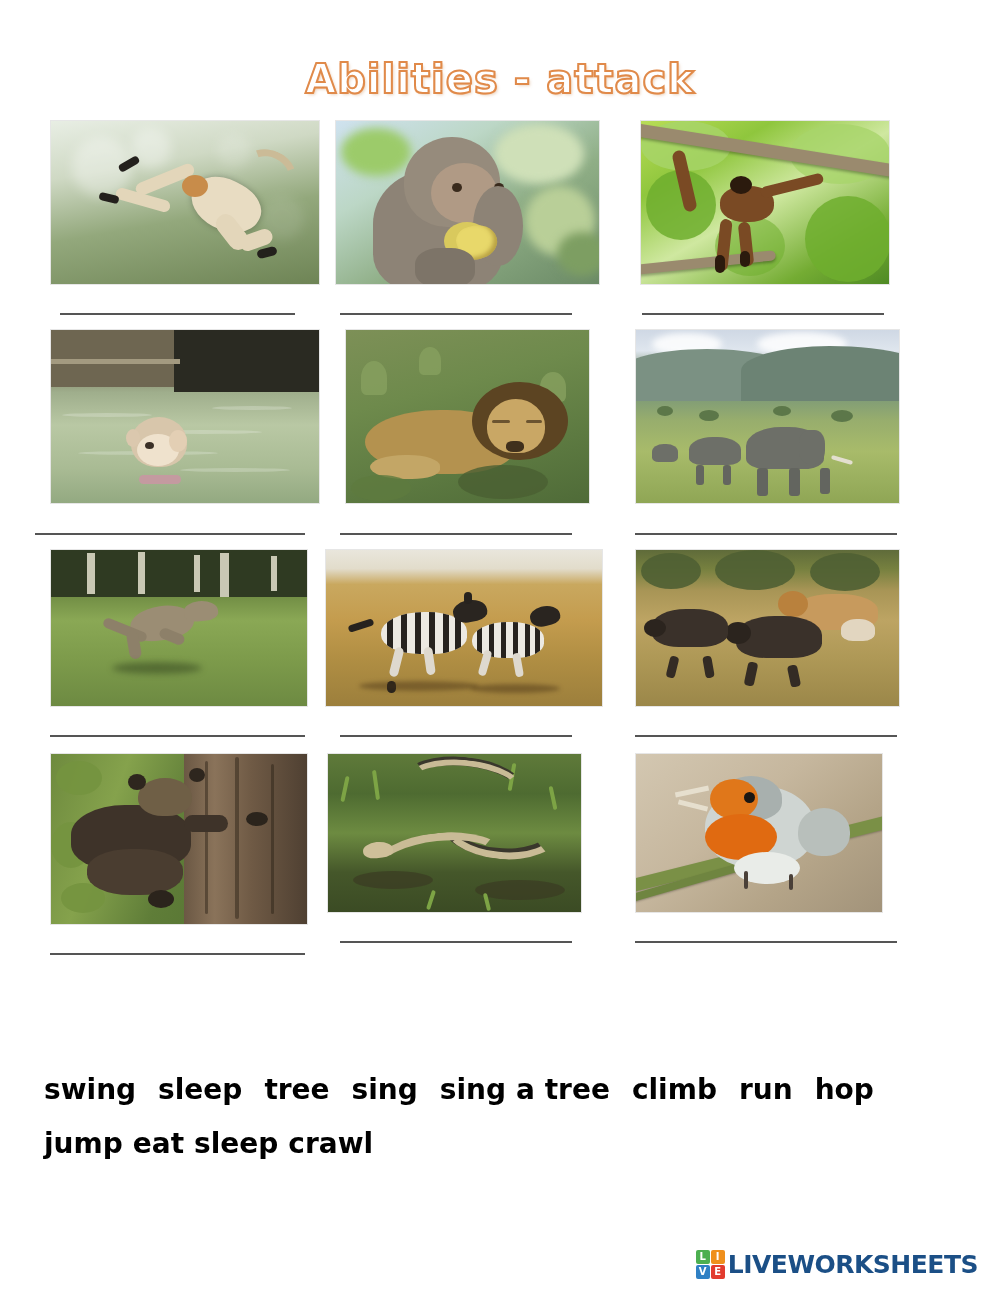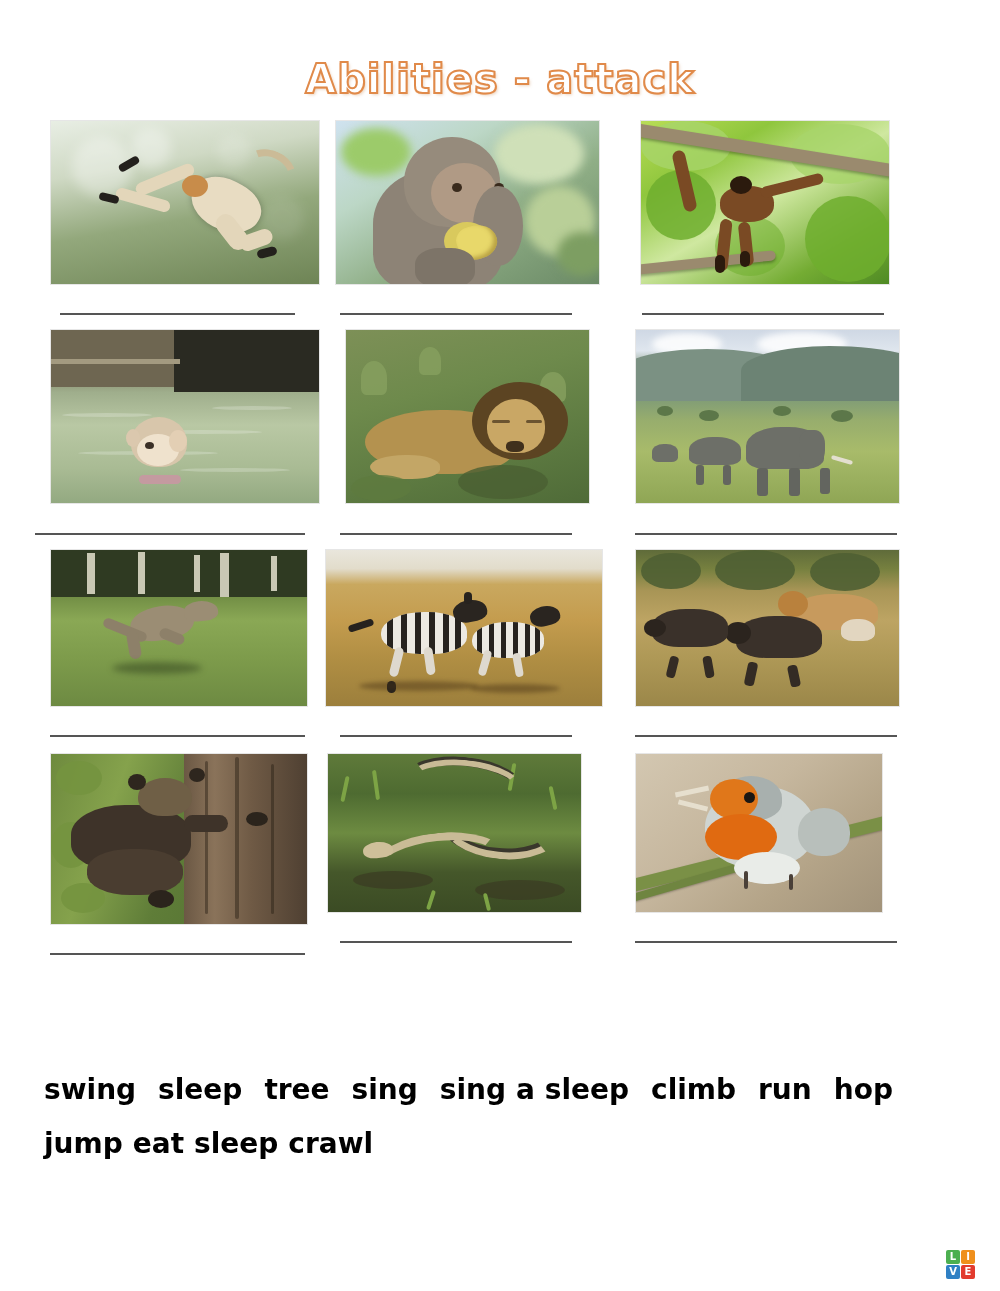--- a/index.html
+++ b/index.html
@@ -503,27 +503,28 @@
         <div class="bbody" style="left:66%;top:34%;width:52px;height:48px;background:#b8bfbb;"></div>
       </div>
       <div class="ansline" style="width:262px;margin-left:0px;margin-top:28px;"></div>
     </div>
   </div>
 
 </div>
 
 <div class="wordbank">
   <div class="wline">
-    <span class="w">swing</span><span class="w">sleep</span><span class="w">tree</span><span class="w">sing</span><span class="w tight">sing</span><span class="w">a sleep</span><span class="w">climb</span><span class="w">run</span><span class="w">hop</span>
+    <span class="w">swing</span><span class="w">sleep</span><span class="w">tree</span><span class="w">sing</span><span class="w tight">sing</span><span class="w">a tree</span><span class="w">climb</span><span class="w">run</span><span class="w">hop</span>
   </div>
   <div class="wline">
     <span class="w tight">jump</span><span class="w tight">eat</span><span class="w tight">sleep</span><span class="w tight">crawl</span>
   </div>
 </div>
 
 <div class="footer">
   <div class="logo-mark">
     <span class="lg-l">L</span>
     <span class="lg-i">I</span>
     <span class="lg-v">V</span>
     <span class="lg-e">E</span>
   </div>
+  <div class="logo-text">LIVEWORKSHEETS</div>
 </div>
 
 </body></html>

